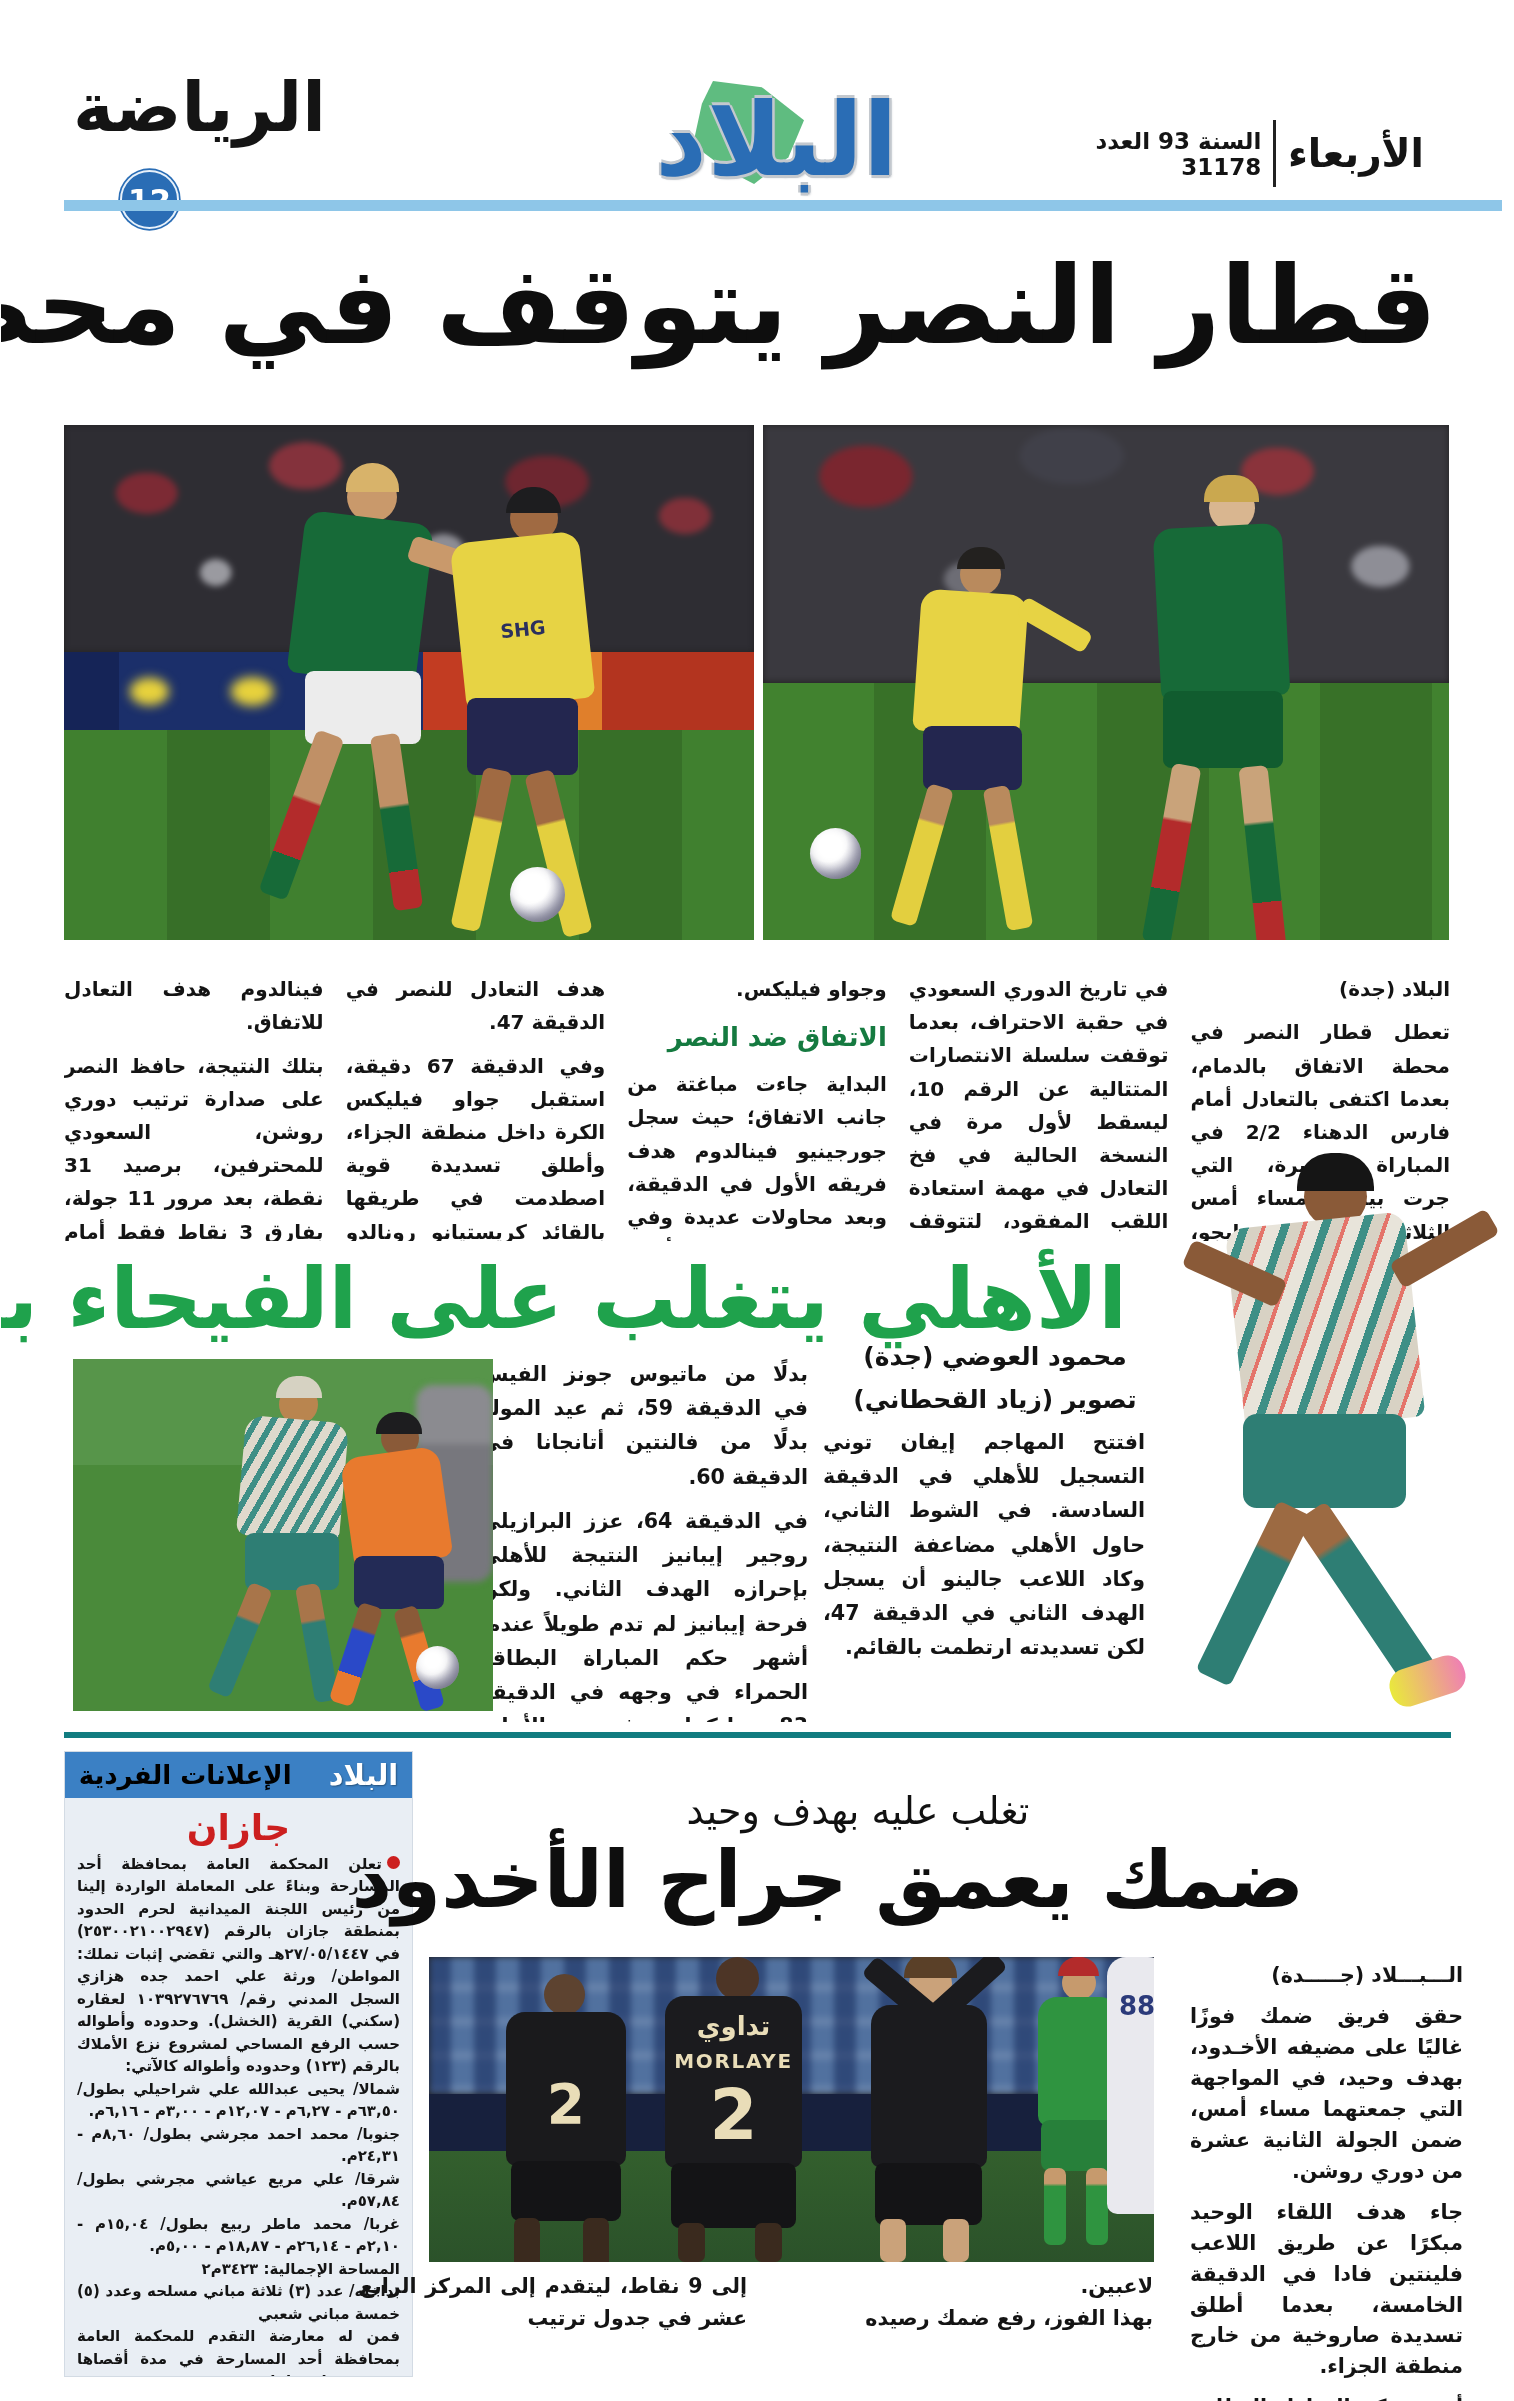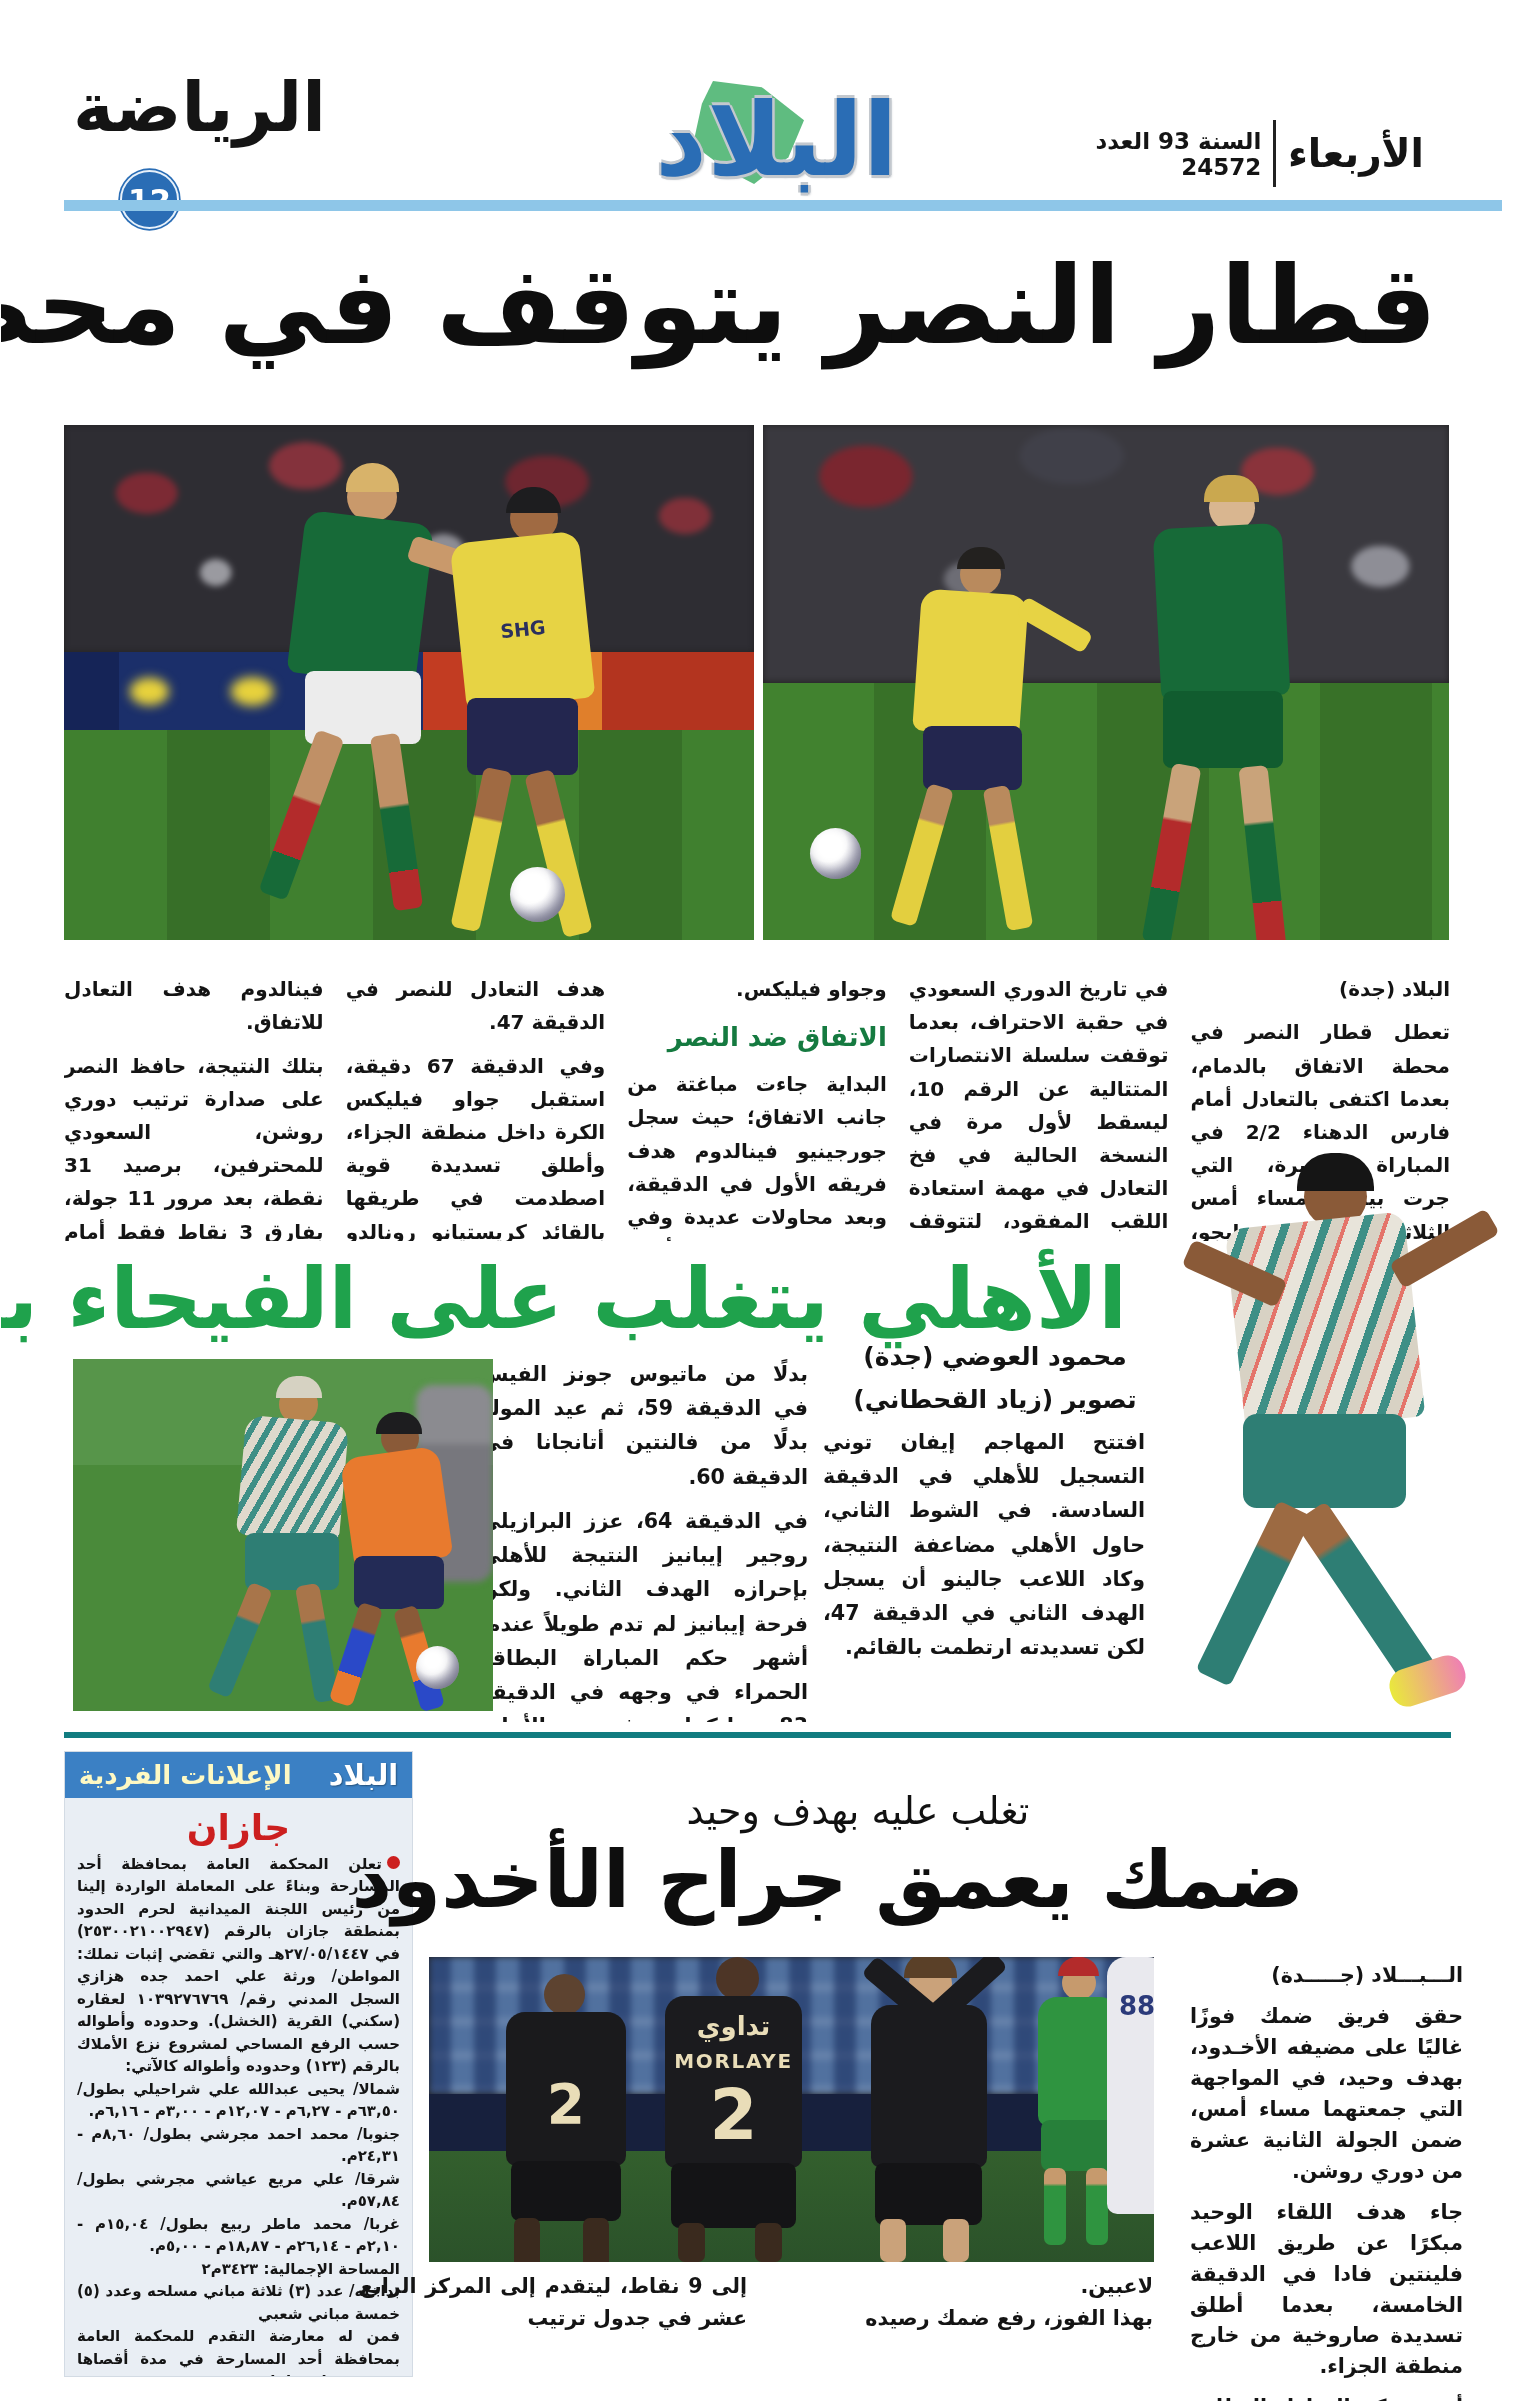--- a/index.html
+++ b/index.html
@@ -40,21 +40,21 @@
   .fh{position:absolute;border-radius:50%}
   .ft{position:absolute;border-radius:19px 19px 10.3px 10.3px}
   .fs{position:absolute;border-radius:8.6px}
   .fl{position:absolute;border-radius:6.9px}
   .ball{position:absolute;border-radius:50%;
     background:radial-gradient(circle at 35% 30%,#ffffff 0 38%,#d9d9e2 60%,#9b9baa 100%);
     box-shadow:inset -5.1px -6.9px 12px rgba(40,40,70,.45)}
   .jersey-text{position:absolute;font-weight:900;color:#e9ddb8;text-align:center}
   .ads-box{background:#e9eef4;border:0.9px solid #d3dbe4}
   .ads-header{background:#3b80c4;display:flex;align-items:center;justify-content:space-between;padding:0 13.7px}
-  .ads-label{color:#fef9c3;font-weight:900;font-size:26px}
+  .ads-label{color:#000000;font-weight:900;font-size:26px}
   .ads-logo{color:#ffffff;font-weight:900;font-size:29px;text-shadow:0.9px 0.9px 1.7px rgba(0,0,0,.35)}
   .ads-city{color:#cc1f1f;font-weight:900;font-size:36px;text-align:center;margin:8.6px 0 5.1px}
   .ads-text{font-size:15px;line-height:1.5;font-weight:700;text-align:justify;padding:0 12px}
   .red-dot{display:inline-block;width:13px;height:13px;border-radius:50%;background:#cc1f1f;margin-left:5.1px}
   .date-sep{width:2.6px;height:67px;background:#222;margin:0 12px}
 </style>
 </head>
 <body>
 
 <div class="abs" style="left:0;top:0;width:1515px;height:214px">
@@ -63,21 +63,21 @@
     <span>12</span>
   </div>
 
   <div class="abs map-green" style="left:693px;top:81px;width:111px;height:103px"></div>
   <div class="abs logo-text" style="left:635px;top:81px;width:283px;font-size:101px;text-align:center">البلاد</div>
 
   <div class="abs" style="left:1012px;top:120px;width:412px;display:flex;flex-direction:row;align-items:center;justify-content:flex-start">
     <div style="font-size:39px;font-weight:900">الأربعاء</div>
     <div class="date-sep"></div>
     <div style="display:flex;flex-direction:column;gap:5.1px">
-      <div style="font-size:23px;font-weight:700">السنة 93 العدد 24572</div>
+      <div style="font-size:23px;font-weight:700">السنة 93 العدد 31178</div>
     </div>
   </div>
 
   <div class="abs rule-lightblue" style="left:64px;right:13px;top:200px;height:11px"></div>
 </div>
 
 <div class="abs headline-xl center" style="left:77px;top:233px;width:1360px;font-size:108px;line-height:1.35">قطار النصر يتوقف في محطة الاتفاق</div>
 
 <div class="scene" style="left:64px;top:425px;width:690px;height:515px">
   <div class="crowd" style="top:0;height:227px;

